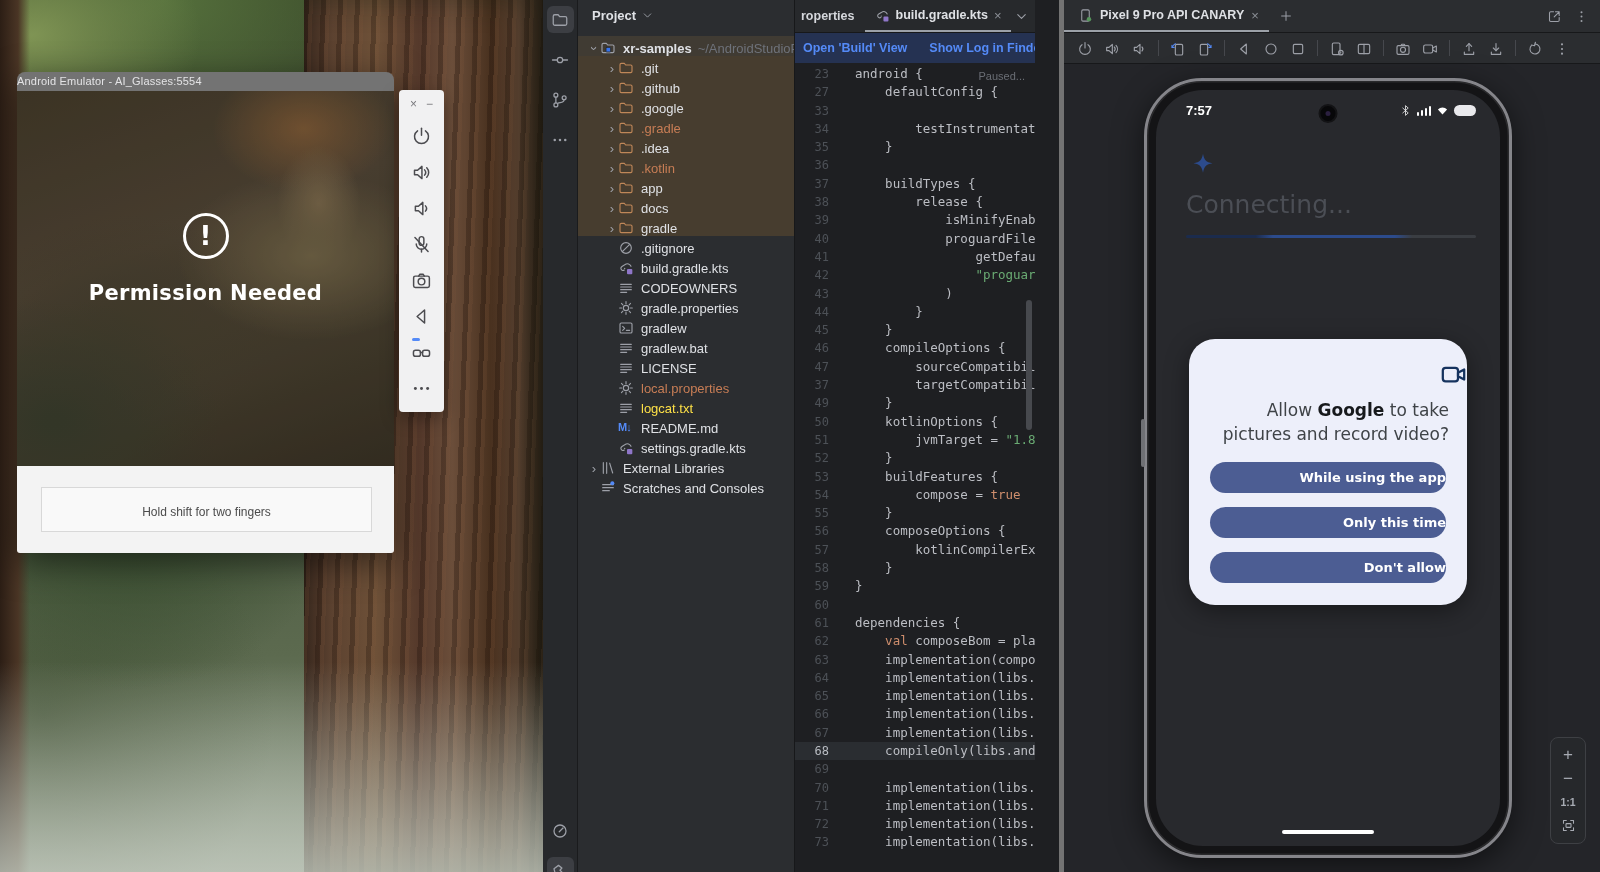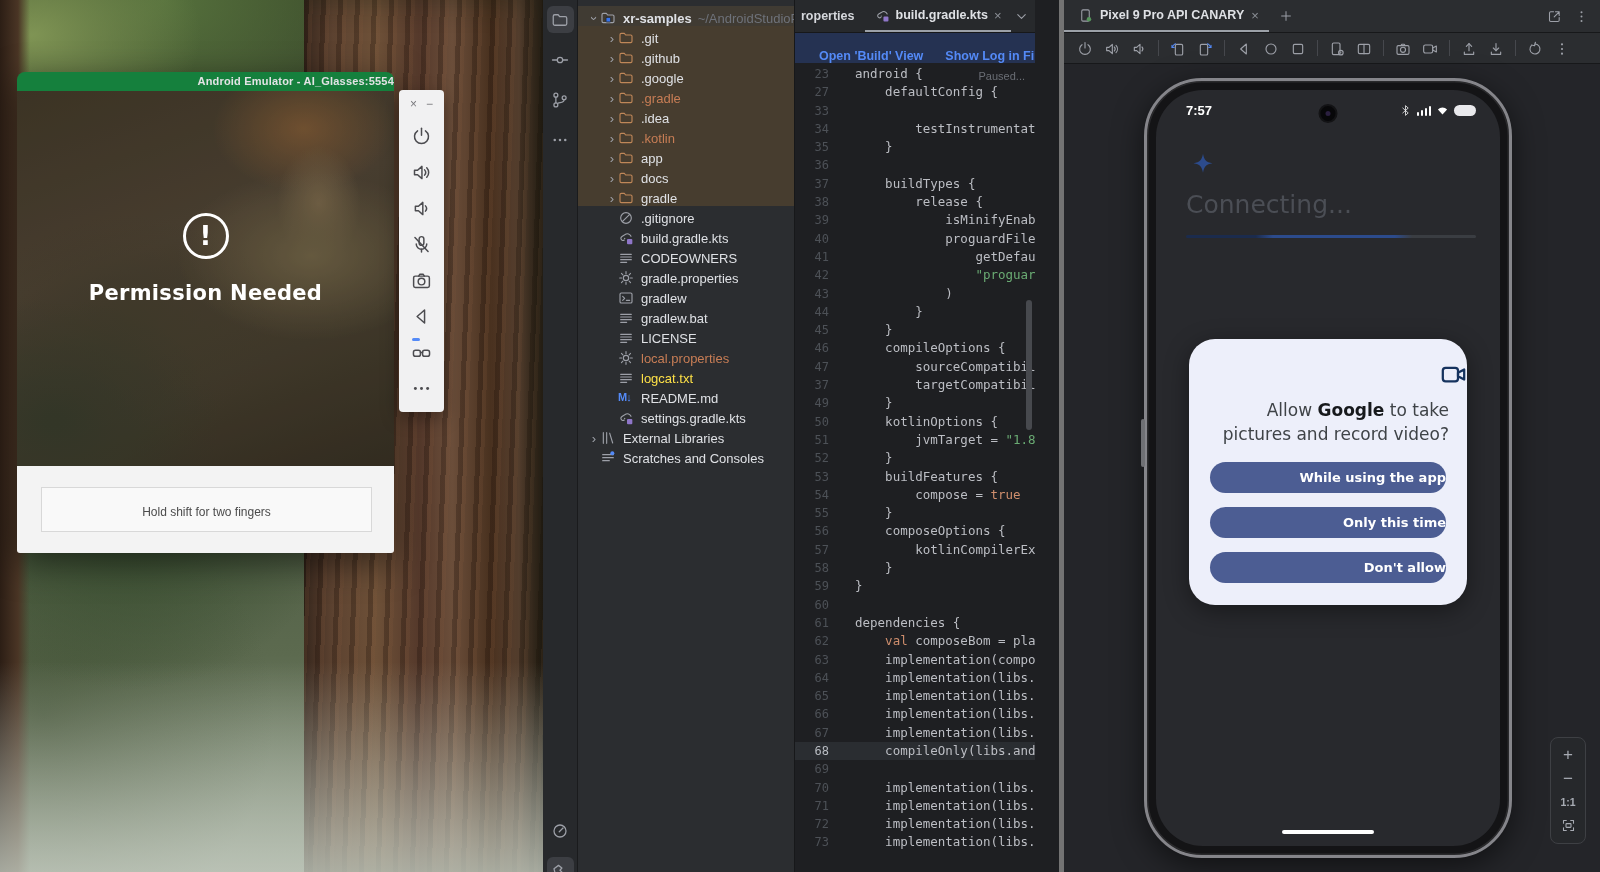--- a/index.html
+++ b/index.html
@@ -19,21 +19,21 @@
   .trunk{position:absolute;right:0;top:0;width:44%;height:100%;
     background:
       repeating-linear-gradient(92deg,rgba(25,12,6,.28) 0 5px,rgba(135,90,60,.16) 5px 9px,rgba(0,0,0,0) 9px 17px),
       linear-gradient(90deg,#3a291f 0%,#5c4230 12%,#6e5138 30%,#55392b 48%,#6b4e3a 62%,#49311f 78%,#5e4433 90%,#2f2018 100%);
     box-shadow:-18px 0 30px rgba(20,26,14,.45) inset;}
   .trunk2{position:absolute;left:0;top:0;width:30px;height:100%;background:linear-gradient(90deg,#2c1e15,#4a3525 60%,rgba(74,53,37,0));}
   .mist{position:absolute;left:0;bottom:0;width:100%;height:210px;background:linear-gradient(0deg,rgba(196,203,192,.8),rgba(196,203,192,0));}
 
   
   .emu-win{position:absolute;left:17px;top:72px;width:377px;height:481px;border-radius:8px 8px 3px 3px;box-shadow:0 10px 34px rgba(0,0,0,.5);}
-  .emu-title{height:19px;background:#15803d;border-radius:8px 8px 0 0;color:#e3e3e5;font-size:11px;font-weight:bold;text-align:right;line-height:19px;letter-spacing:.2px}
+  .emu-title{height:19px;background:#737373;border-radius:8px 8px 0 0;color:#e3e3e5;font-size:11px;font-weight:normal;text-align:left;line-height:19px;letter-spacing:.2px}
   .emu-screen{position:relative;height:375px;overflow:hidden;
     background:
       radial-gradient(190px 120px at 78% 44%,#7b6d4e,transparent 70%),
       radial-gradient(58px 80px at 80% 30%,#8a7455,transparent 72%),
       radial-gradient(130px 90px at 76% 10%,rgba(181,119,63,.55),transparent 70%),
       radial-gradient(230px 170px at 10% 88%,#3b4130,transparent 72%),
       radial-gradient(210px 150px at 30% 62%,#4a4433,transparent 72%),
       linear-gradient(160deg,#463d2c 0%,#55493a 40%,#4a4232 70%,#3a3326 100%);}
   .emu-screen::after{content:"";position:absolute;inset:0;background:rgba(22,17,8,.22)}
   .emu-alert{position:absolute;left:0;right:0;top:122px;text-align:center;z-index:2}
@@ -79,21 +79,21 @@
 
   
   .editor{position:absolute;left:252px;top:0;width:240px;height:872px;background:#1e1f22;overflow:hidden}
   .etabs{height:33px;background:#27292c;border-bottom:1px solid #17181a;display:flex;align-items:stretch;color:#dfe1e5;font-size:12.5px;font-weight:bold;position:relative}
   .etab{display:flex;align-items:center;gap:6px;padding:0 10px;position:relative}
   .etab.partial{padding-left:6px;color:#d5d7dc}
   .etab.active{border-bottom:2.5px solid #9ca1a8}
   .etab .ic{width:15px;height:15px;color:#9da0a8}
   .etab .x{color:#8c9097;font-weight:normal;font-size:13px}
   .etabs .chevdn{position:absolute;right:6px;top:9px;width:15px;height:15px;color:#9da0a8}
-  .notif{position:absolute;left:0;top:33px;width:100%;height:30px;background:#253252;display:flex;align-items:flex-end;gap:22px;padding-left:24px}
+  .notif{position:absolute;left:0;top:33px;width:100%;height:30px;background:#253252;display:flex;align-items:center;gap:22px;padding-left:8px}
   .notif a{color:#548af7;font-size:12.5px;font-weight:bold;text-decoration:none;white-space:nowrap}
   #code{position:absolute;left:0;top:63px;right:0;bottom:0;font-family:"DejaVu Sans Mono","Liberation Mono",monospace;font-size:12.5px;line-height:18.3px;padding-top:2px}
   .crow{position:relative;height:18.3px;white-space:pre;overflow:hidden}
   .crow.cur{background:#2a2d31}
   .lnum{display:inline-block;width:34px;text-align:right;color:#4d5157;font-size:12px}
   .crow.cur .lnum{color:#b8bcc2}
   .ltext{margin-left:26px}
   .s-d{color:#bcbec4}.s-k{color:#cf8e6d}.s-s{color:#6aab73}
   .badge{position:absolute;right:10px;top:2px;color:#6a6e75;font-size:11px;font-family:"Liberation Sans",sans-serif}
   .vthumb{position:absolute;right:3px;top:300px;width:6px;height:130px;border-radius:3px;background:#47494e}
@@ -404,20 +404,26 @@
           </div>
           <div class="abtn active">
             <svg class="ic">
               <use href="#i-hammer"></use>
             </svg>
           </div>
         </div>
     </div>
 
     <div class="proj">
+      <div class="proj-head">
+        <span>Project</span>
+        <svg class="ic">
+            <use href="#i-chevdn"></use>
+          </svg>
+      </div>
       <div id="tree">
           <div class="trow d0 bg-root">
             <span class="chev open">›</span>
             <span class="ti gray"><svg class="ic gray">
                 <use href="#i-folder-badge"></use>
               </svg></span>
             <span class="tname" style="font-weight: bold;">xr-samples</span>
             <span class="tsfx">~/AndroidStudioProje</span>
           </div>
           <div class="trow d1 bg-dir">

